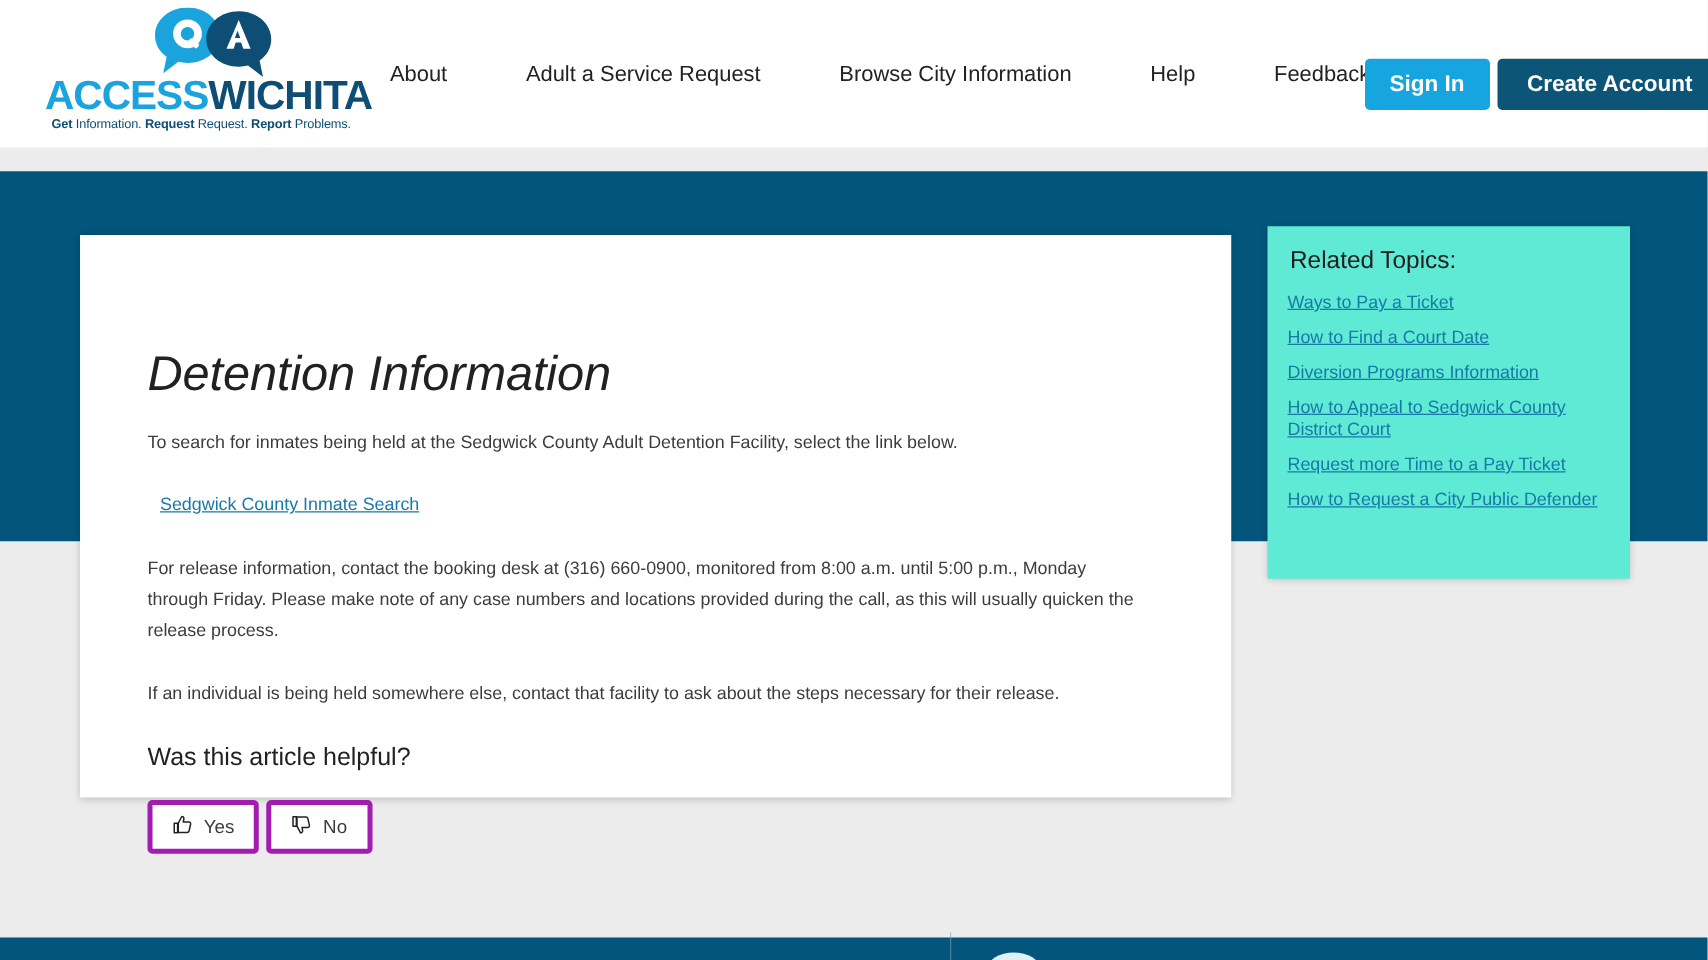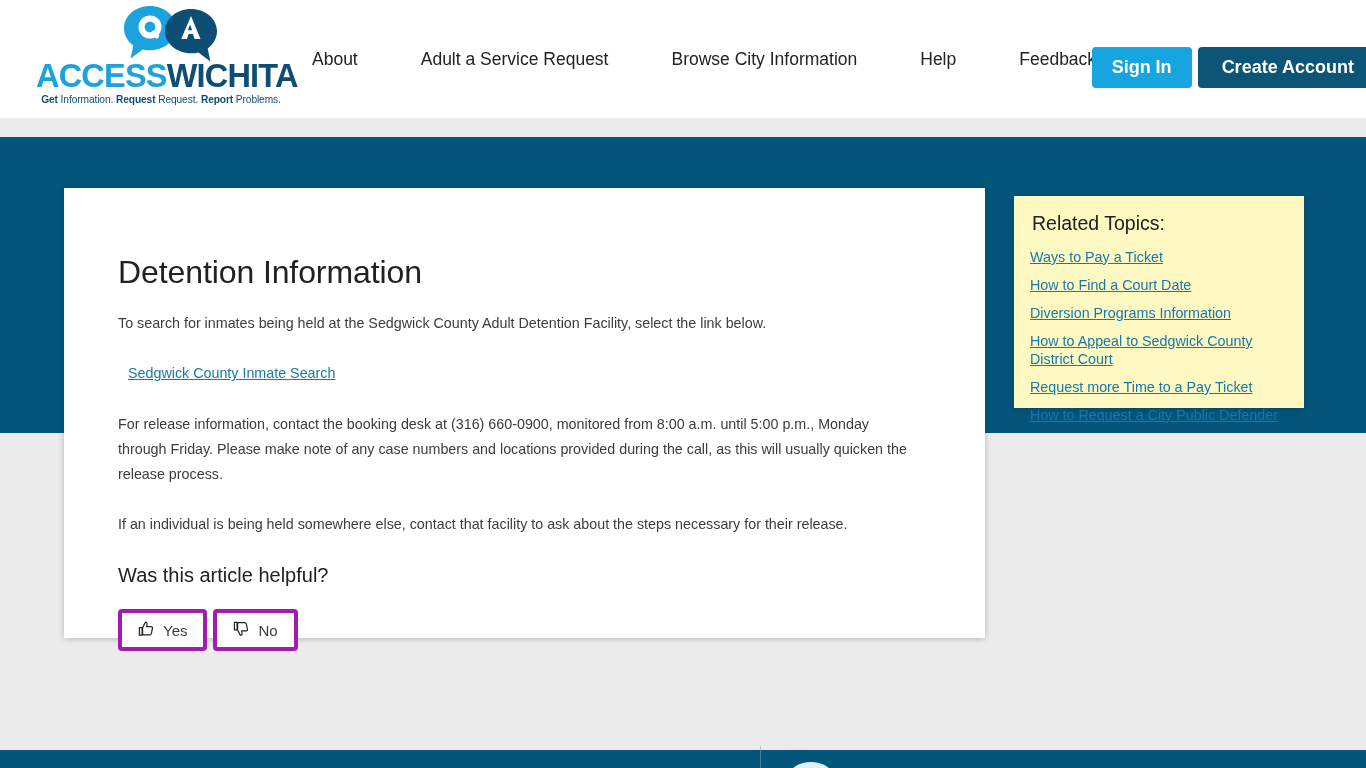--- a/index.html
+++ b/index.html
@@ -136,25 +136,26 @@
     position: absolute;
     top: 188px;
     left: 64px;
     width: 921px;
     height: 450px;
     background: #ffffff;
     box-shadow: 0 1px 6px rgba(0,0,0,0.22);
     padding: 52px;
   }
   .article-title {
-    font-size: 32px;
+    font-size: 39px;
     font-weight: normal;
     color: #212121;
     letter-spacing: -0.1px;
-    margin: 14px 0 0 2px;
+    margin: 38px 0 0 2px;
+    font-style: italic;
   }
   .article-lede {
     font-size: 14.3px;
     color: #3c3c3c;
     margin: 22px 0 0 2px;
     line-height: 1.5;
   }
   .inmate-link, .topic-link {
     color: #1779a8;
     text-decoration: underline;
@@ -187,25 +188,25 @@
     padding: 8px 16px;
     font-size: 15px;
     color: #3c3c3c;
     font-family: "Liberation Sans", sans-serif;
     cursor: pointer;
     line-height: 1;
   }
 
   .related-card {
     position: absolute;
-    top: 196px;
+    top: 181px;
     left: 1014px;
     width: 290px;
-    height: 212px;
-    background: #fef9c3;
+    height: 282px;
+    background: #5eead4;
     box-shadow: 0 1px 6px rgba(0,0,0,0.22);
     padding: 16px;
   }
   .related-title {
     font-size: 19.5px;
     font-weight: normal;
     color: #212121;
     margin: 0 0 13px 2px;
   }
   .topic-list { list-style: none; }

